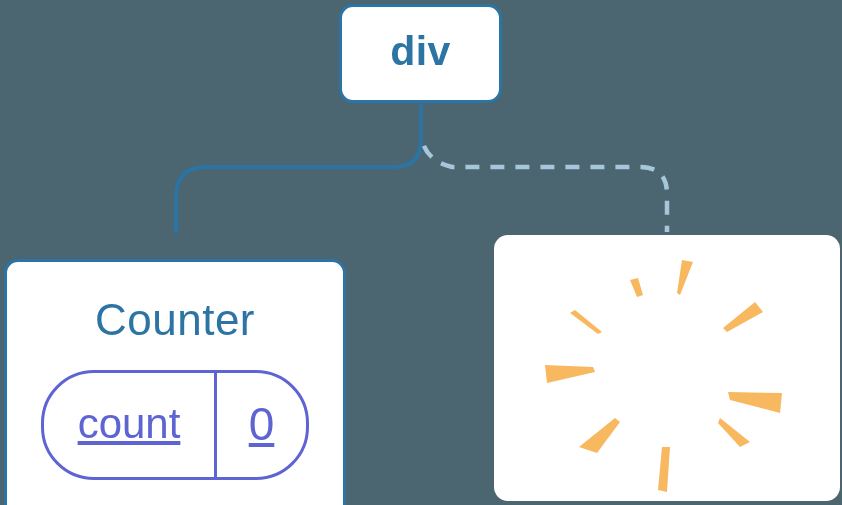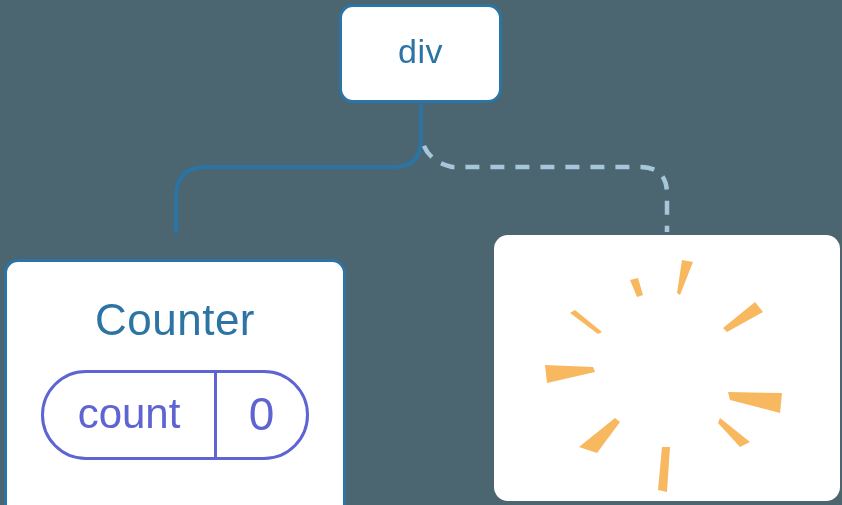--- a/index.html
+++ b/index.html
@@ -39,22 +39,22 @@
     box-sizing: border-box;
     background: var(--color-card, #FFFFFF);
     border: 3.5px solid var(--color-blue, #2B74A4);
     border-radius: 14px;
     display: flex;
     align-items: center;
     justify-content: center;
   }
   .node-div-label {
     color: var(--color-blue, #2B74A4);
-    font-size: 34px;
-    font-weight: 400;
+    font-size: 41px;
+    font-weight: 700;
     letter-spacing: 0.5px;
     padding-bottom: 4px;
   }
   .card {
     position: absolute;
     top: 235px;
     height: 266px;
     box-sizing: border-box;
     background: var(--color-card, #FFFFFF);
     border-radius: 14px;
@@ -72,28 +72,29 @@
     margin-top: 36px;
     color: var(--color-blue, #2B74A4);
     font-size: 44px;
     font-weight: 500;
     letter-spacing: 0.5px;
     line-height: 1.0;
   }
   .pill {
     margin-top: 28px;
     width: 268px;
-    height: 90px;
+    height: 110px;
     box-sizing: border-box;
     border: 3px solid var(--color-indigo, #5E64D2);
     border-radius: 53px;
     display: flex;
     align-items: stretch;
     overflow: hidden;
     color: var(--color-indigo, #5E64D2);
+    text-decoration: underline;
   }
   .pill-key {
     width: 170px;
     display: flex;
     align-items: center;
     justify-content: center;
     font-size: 42px;
     padding-bottom: 2px;
   }
   .pill-divider {

